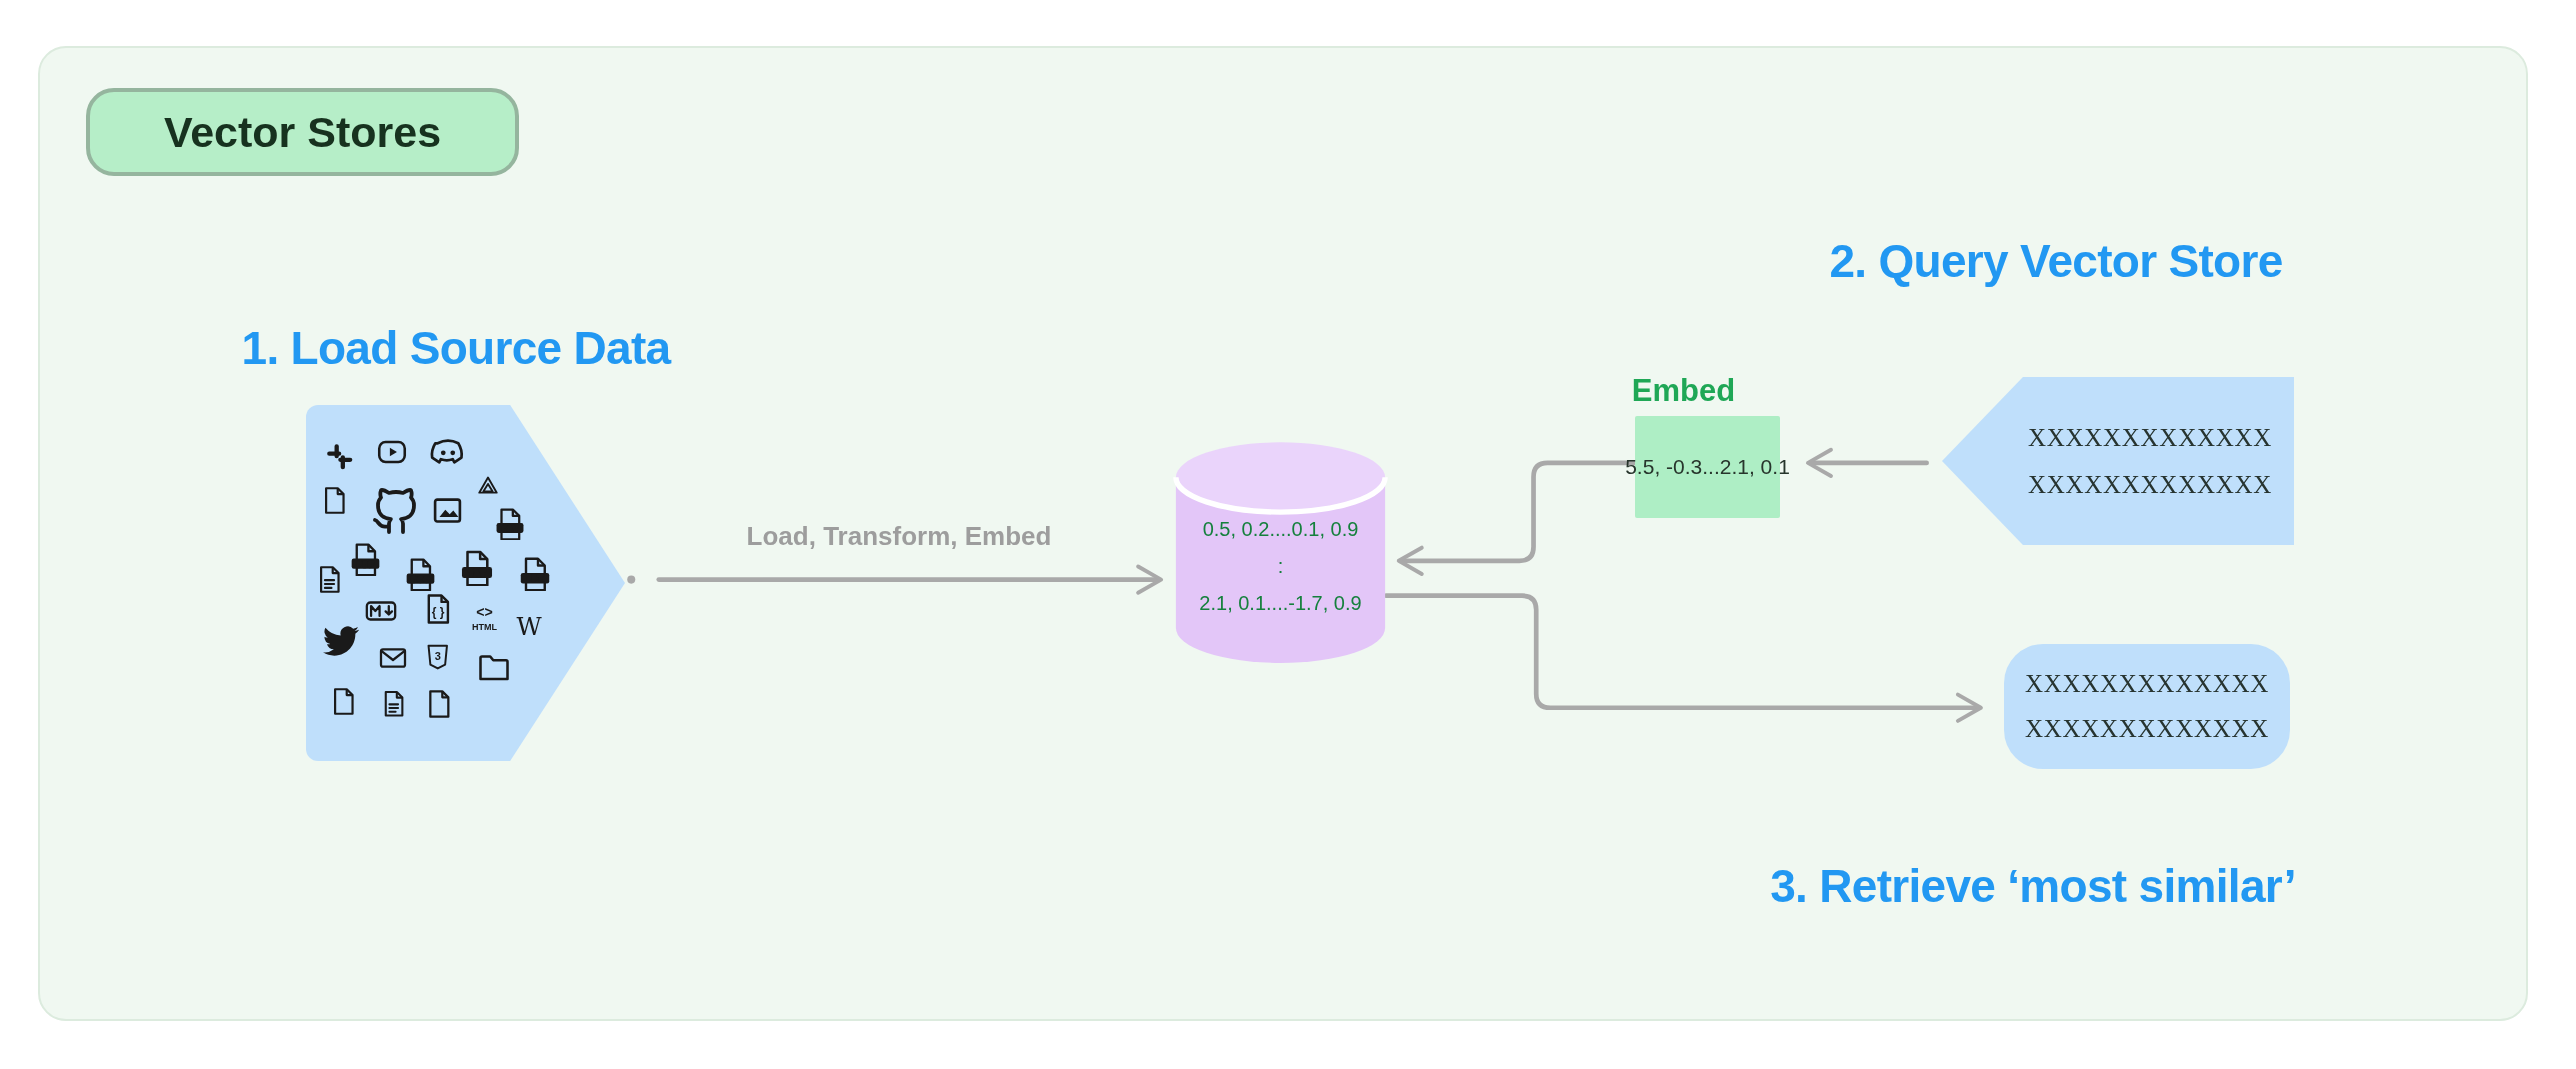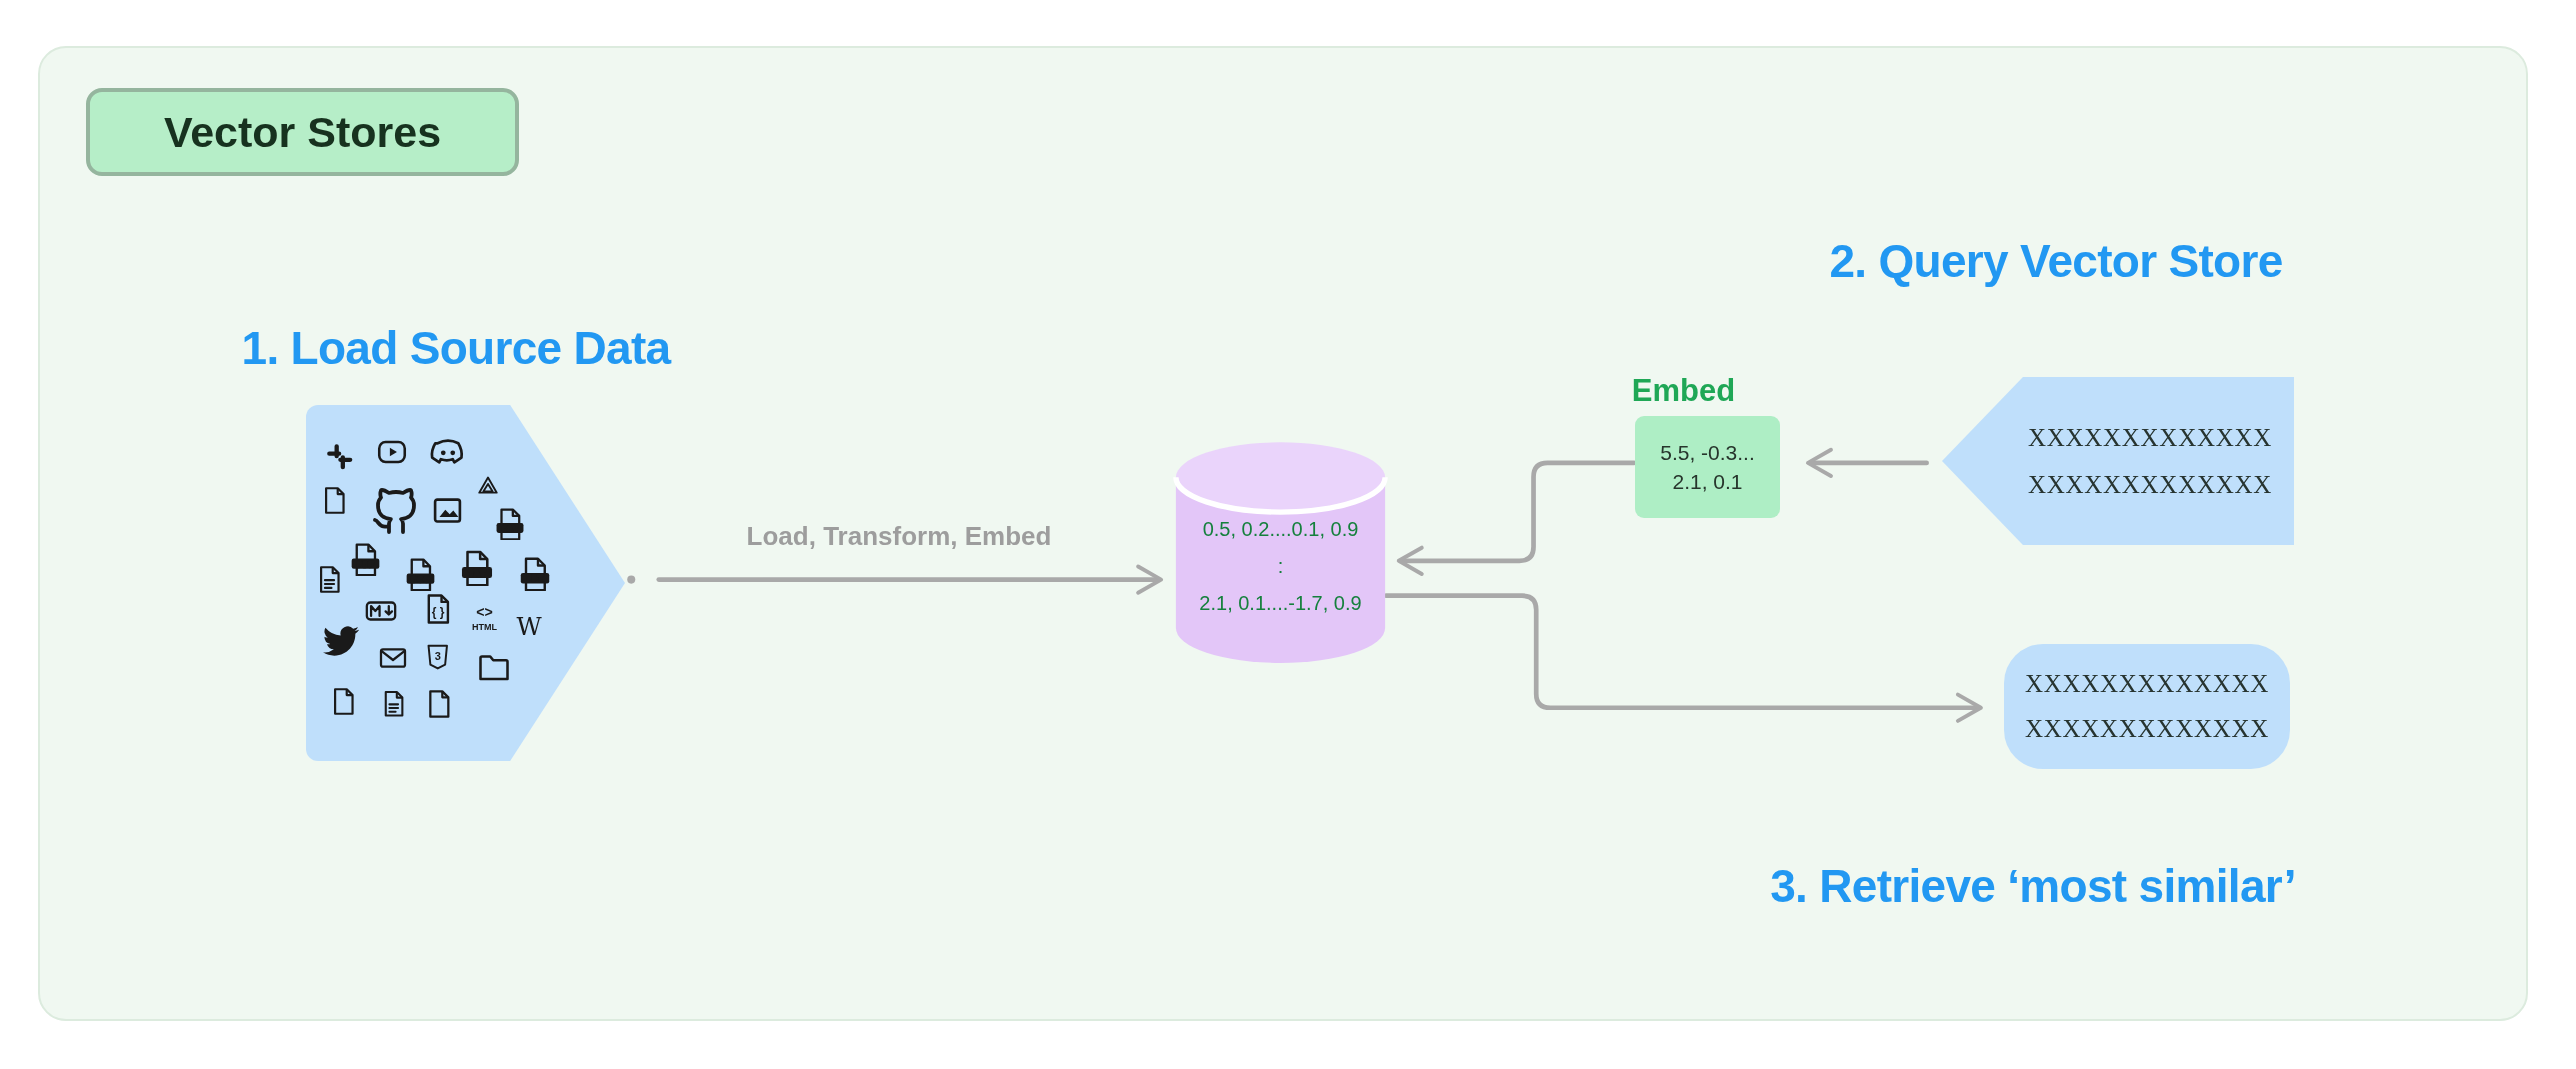--- a/index.html
+++ b/index.html
@@ -8,21 +8,21 @@
     font-family:"Liberation Sans", sans-serif;position:relative;
   }
   .card{
     position:absolute;left:38px;top:46px;width:2486px;height:971px;
     background:#f0f8f1;border:2px solid #dcebde;border-radius:28px;
   }
   .abs{position:absolute;}
   
   .badge{
     position:absolute;left:86px;top:88px;width:433px;height:88px;
-    background:#b6eec8;border:4.7px solid #95b59e;border-radius:16px;
+    background:#b6eec8;border:4.7px solid #95b59e;border-radius:28px;
     display:flex;align-items:center;justify-content:center;
     font-size:43px;font-weight:700;color:#17321f;letter-spacing:0px;
     box-sizing:border-box;
   }
   .h-blue{
     position:absolute;font-size:46px;font-weight:700;color:#2298f2;
     text-align:center;white-space:nowrap;letter-spacing:-0.7px;
   }
   .h-purple{
     position:absolute;left:1140px;top:297px;width:278px;
@@ -51,22 +51,22 @@
     gap:19px;padding-left:64px;box-sizing:border-box;
   }
   .result-box{
     position:absolute;left:2004px;top:644px;width:286px;height:125px;
     background:#bfdffb;border-radius:39px;
     display:flex;flex-direction:column;align-items:center;justify-content:center;gap:17.4px;
   }
   .x-line{font-size:25px;color:#273430;white-space:nowrap;letter-spacing:0.7px;font-family:Liberation Serif, serif;}
   .green-box{
     position:absolute;left:1635px;top:416px;width:145px;height:102px;
-    background:#aeeec5;border-radius:9px;
-    display:flex;flex-direction:column;align-items:center;justify-content:center;
+    background:#aeeec5;border-radius:2px;
+    display:flex;align-items:center;justify-content:center;
     font-size:21px;color:#27352c;line-height:29.5px;white-space:nowrap;
   }
   .cyl-text{
     position:absolute;left:1173px;top:511px;width:215px;text-align:center;
     font-size:20px;color:#15803d;line-height:37px;white-space:nowrap;
   }
   .overlay{position:absolute;left:0;top:0;z-index:1;}
   .shape-layer{z-index:2;}
   .txt-layer{z-index:3;}
   .ic{position:absolute;z-index:4;}

